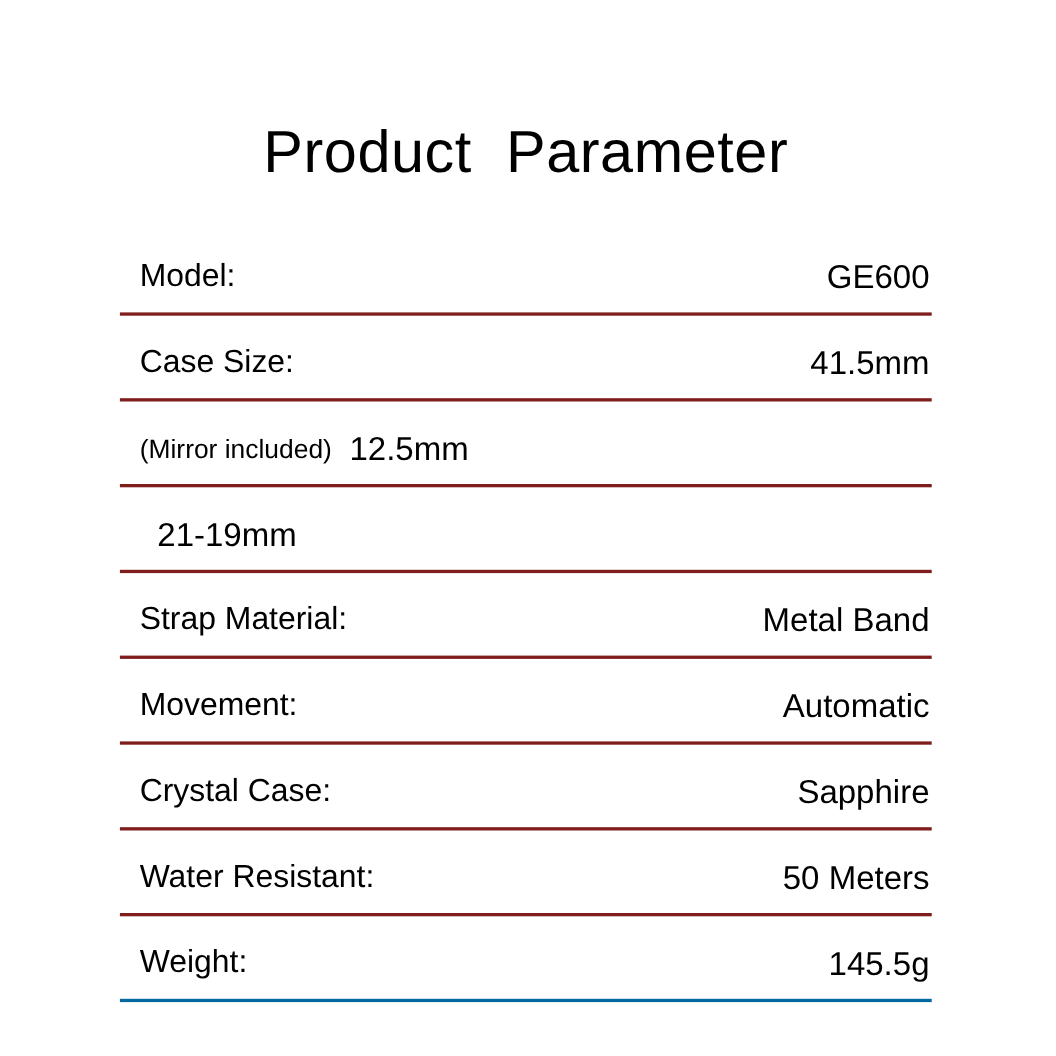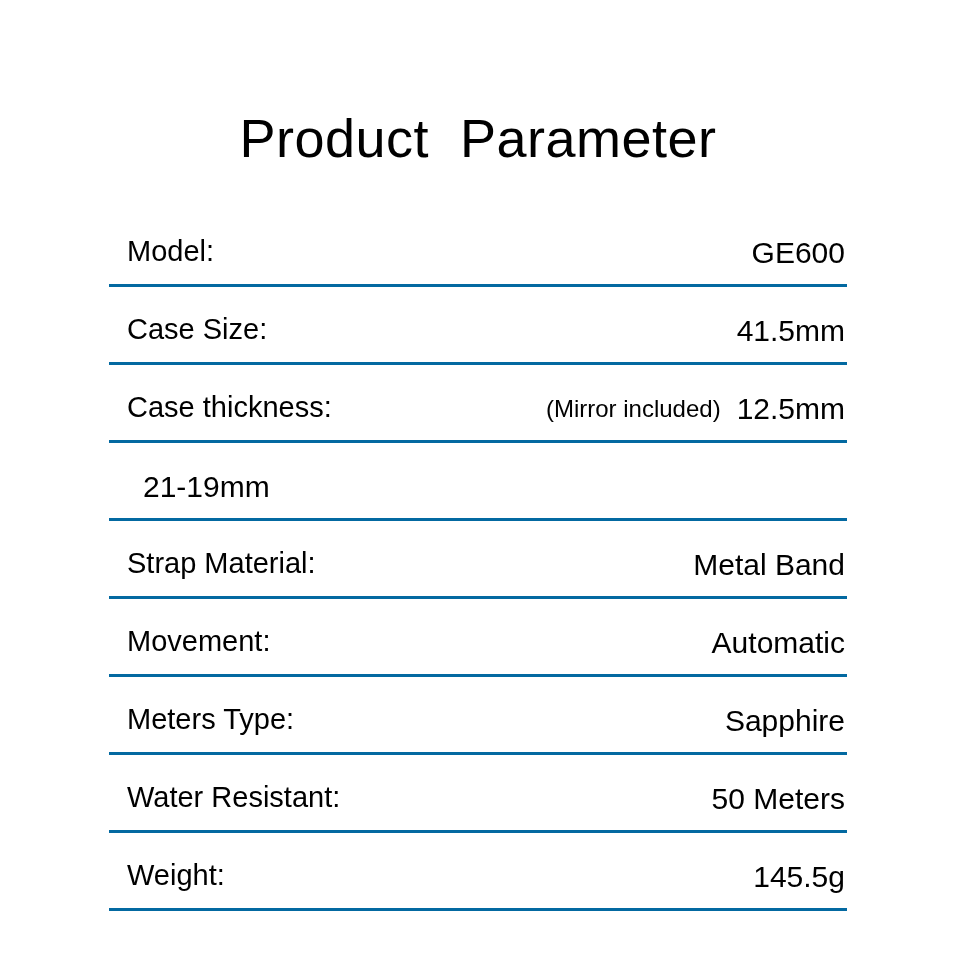--- a/index.html
+++ b/index.html
@@ -35,21 +35,21 @@
     margin: 0 auto;
     padding-top: 42px;
     width: 738px;
   }
   .spec-row {
     position: relative;
     display: flex;
     align-items: baseline;
     justify-content: space-between;
     height: 78px;
-    border-bottom: 3px solid #0369a1;
+    border-bottom: 3px solid #7f1d1d;
     padding: 0 2px 0 18px;
     box-sizing: border-box;
   }
   .spec-row:last-child {
     border-bottom: 3px solid #0369a1;
   }
   .spec-label {
     font-size: 29px;
     font-weight: 400;
     color: #000;
@@ -98,21 +98,20 @@
 
     <div class="spec-row">
       <div class="spec-label">Case Size:</div>
       <div class="spec-right">
         <div class="spec-note"></div>
         <div class="spec-value">41.5mm</div>
       </div>
     </div>
 
     <div class="spec-row">
-      <div class="spec-label">Case thickness:</div>
       <div class="spec-right">
         <div class="spec-note">(Mirror included)</div>
         <div class="spec-value">12.5mm</div>
       </div>
     </div>
 
     <div class="spec-row">
       <div class="spec-right">
         <div class="spec-note"></div>
         <div class="spec-value">21-19mm</div>
@@ -129,21 +128,21 @@
 
     <div class="spec-row">
       <div class="spec-label">Movement:</div>
       <div class="spec-right">
         <div class="spec-note"></div>
         <div class="spec-value">Automatic</div>
       </div>
     </div>
 
     <div class="spec-row">
-      <div class="spec-label">Meters Type:</div>
+      <div class="spec-label">Crystal Case:</div>
       <div class="spec-right">
         <div class="spec-note"></div>
         <div class="spec-value">Sapphire</div>
       </div>
     </div>
 
     <div class="spec-row">
       <div class="spec-label">Water Resistant:</div>
       <div class="spec-right">
         <div class="spec-note"></div>

